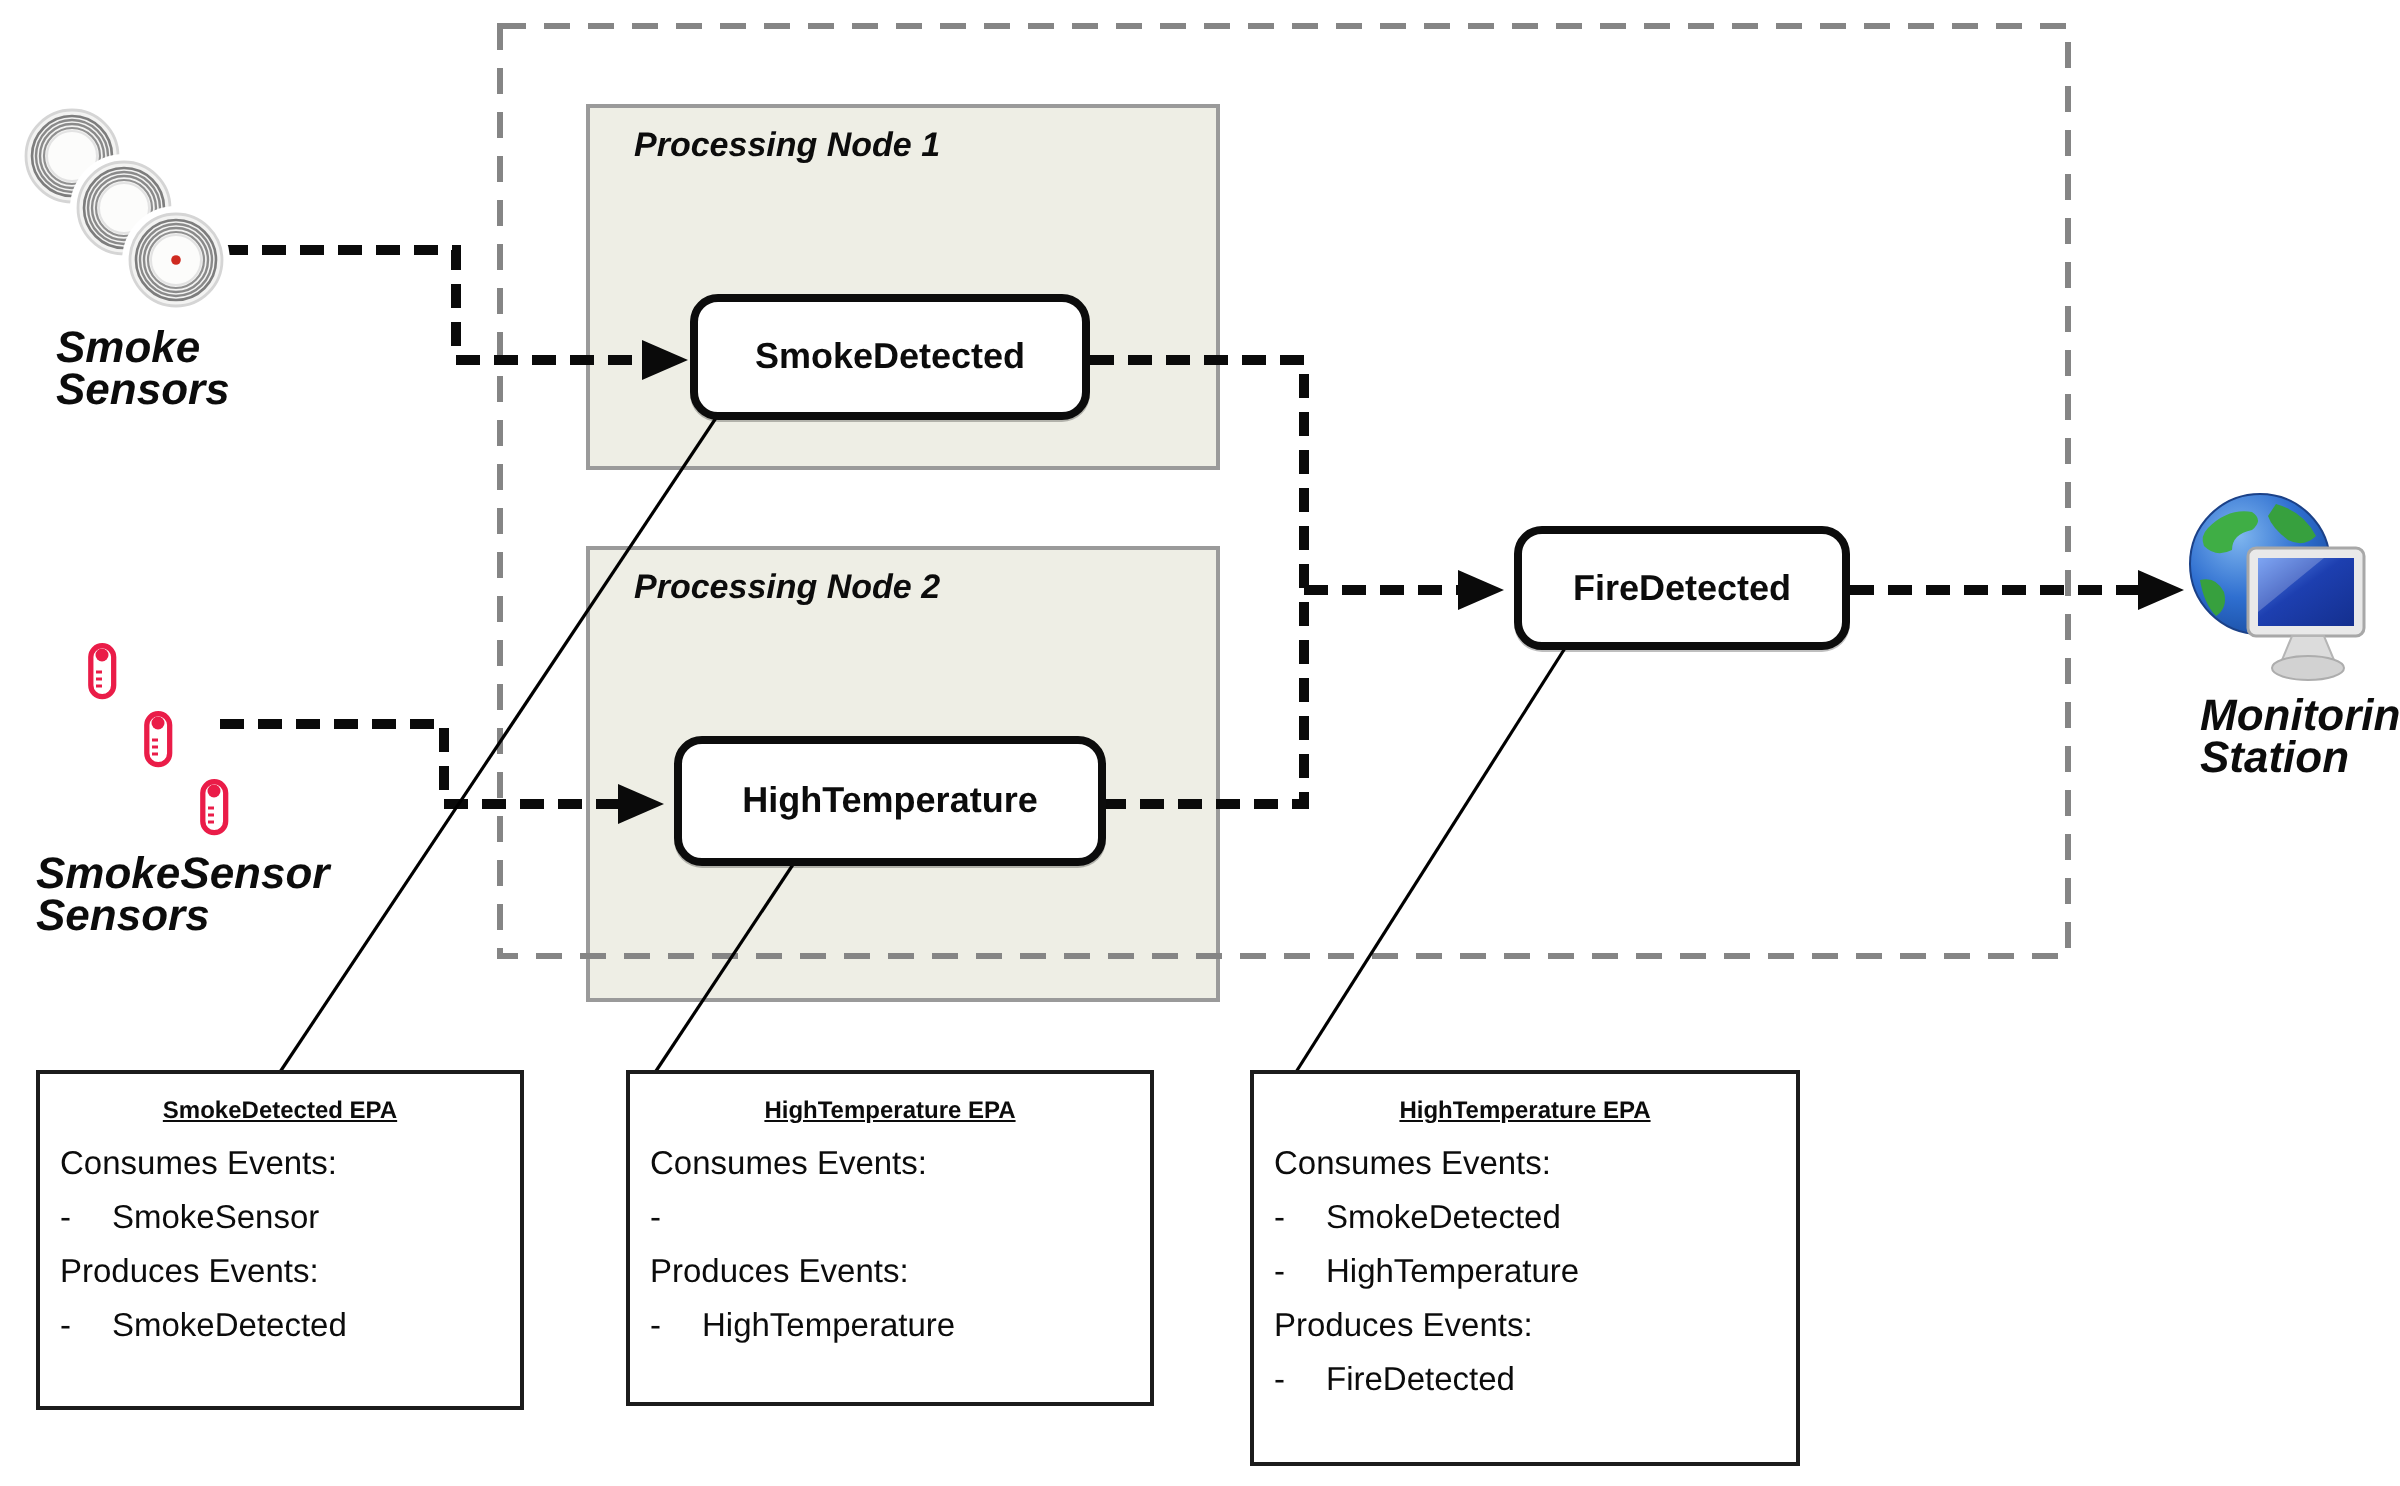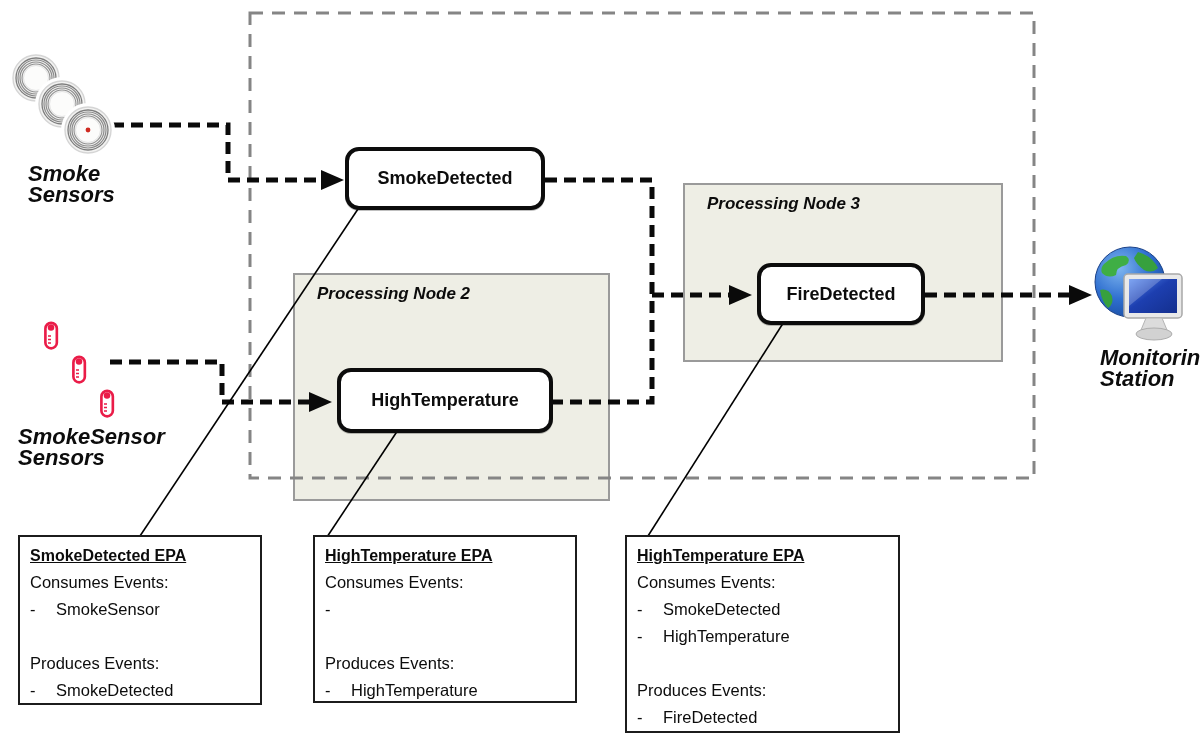--- a/index.html
+++ b/index.html
@@ -65,38 +65,39 @@
     border: 2px solid #1c1c1c;
     padding: 5px 10px 0 10px;
     font-size: 16.5px;
     line-height: 27px;
     color: #0c0c0c;
     z-index: 3;
   }
   .epa-detail .title {
     font-weight: bold;
     text-decoration: underline;
-    font-size: 16px;
+    font-size: 12px;
+    text-align: center;
   }
   .epa-detail .li { display: flex; }
   .epa-detail .dash { width: 26px; flex: 0 0 26px; }
-  .epa-detail .produces-label { margin-top: 27px; }
+  .epa-detail .produces-label { }
 
   .icon-group { position: absolute; z-index: 3; }
 </style>
 </head>
 <body>
 
 <div id="canvas">
 
+  <div class="pnode" style="left:293px; top:52px; width:317px; height:183px;">
+    <div class="pnode-title">Processing Node 1</div>
+  </div>
   <div class="pnode" style="left:293px; top:273px; width:317px; height:228px;">
     <div class="pnode-title">Processing Node 2</div>
-  </div>
-  <div class="pnode" style="left:683px; top:183px; width:320px; height:179px;">
-    <div class="pnode-title">Processing Node 3</div>
   </div>
 
   <svg id="wires" width="1200" height="743" viewBox="0 0 1200 743">
 
     <rect x="250" y="13" width="784" height="465" fill="none" stroke="#858585" stroke-width="3" stroke-dasharray="13 9"></rect>
 
     <path d="M112 125 L228 125 L228 180 L322 180" fill="none" stroke="#0a0a0a" stroke-width="5" stroke-dasharray="12 7"></path>
     <polygon points="344,180 321,170 321,190" fill="#0a0a0a"></polygon>
 
     <path d="M110 362 L222 362 L222 402 L310 402" fill="none" stroke="#0a0a0a" stroke-width="5" stroke-dasharray="12 7"></path>

